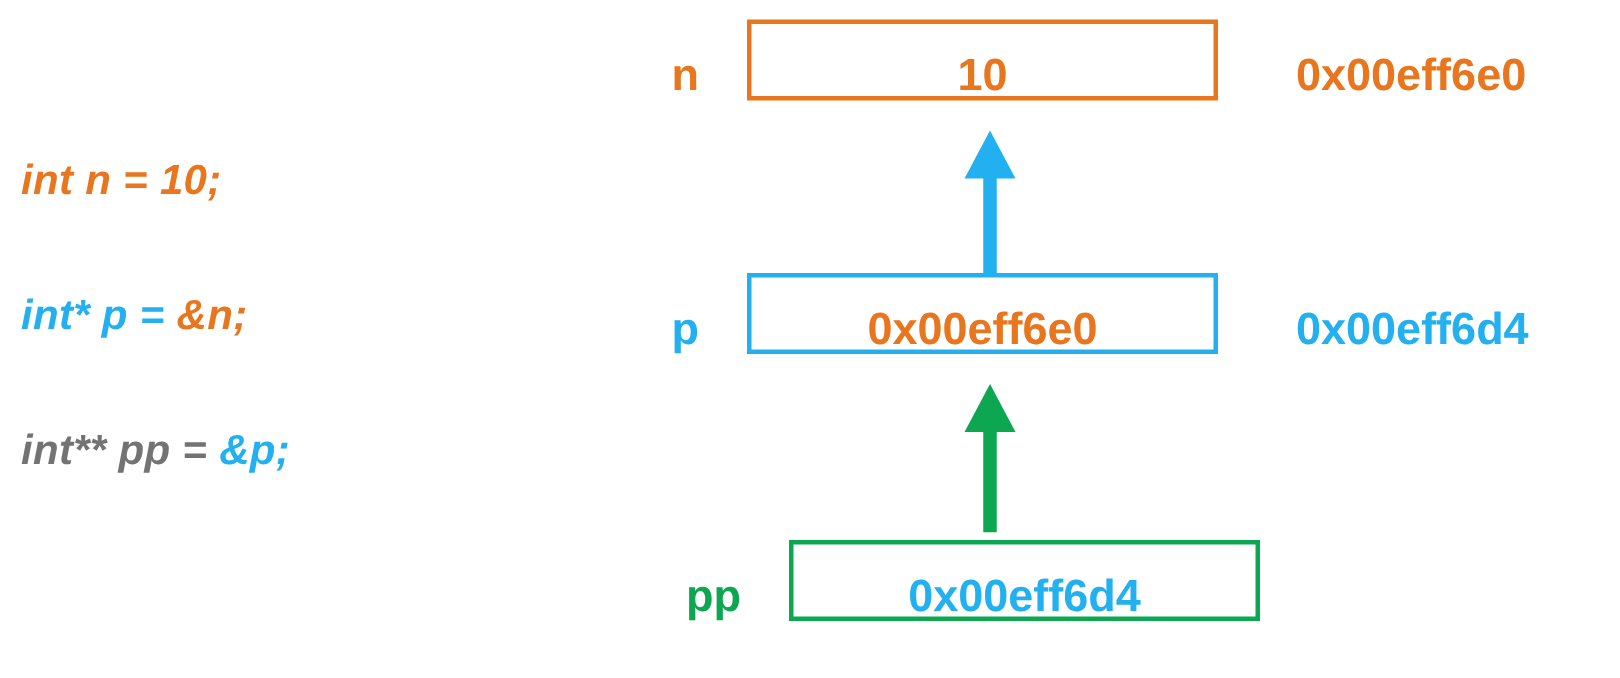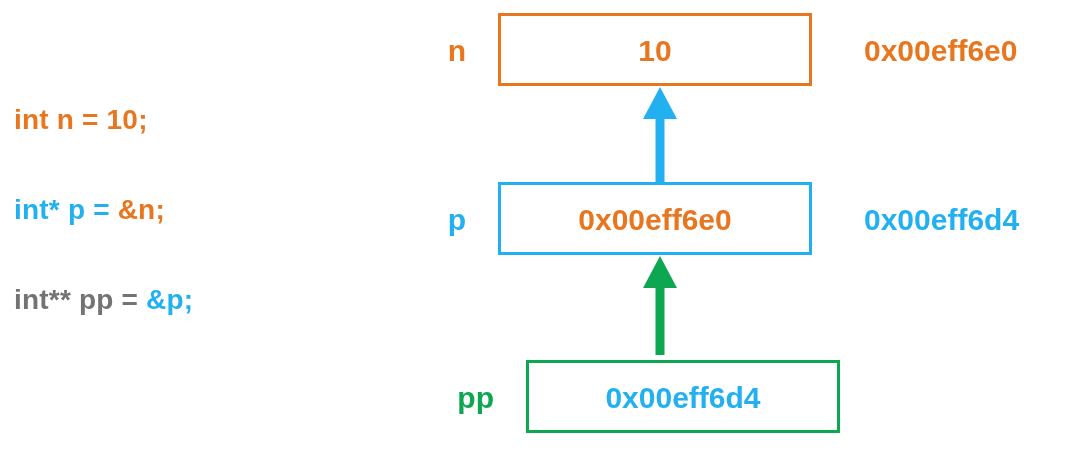--- a/index.html
+++ b/index.html
@@ -15,20 +15,21 @@
     font-family: "Liberation Sans", sans-serif;
   }
 
   
   .code-col {
     position: absolute;
     left: 14px;
     top: 0;
     width: 370px;
     height: 355px;
+    font-style: italic;
   }
   .code-line {
     position: absolute;
     left: 0;
     font-size: 28px;
     font-weight: bold;
     white-space: nowrap;
     letter-spacing: 0.2px;
   }
   .code-line-1 { top: 104px; }
@@ -62,21 +63,21 @@
     line-height: 76px;
     text-align: right;
     font-size: 30px;
     font-weight: bold;
   }
   .mem-box {
     position: absolute;
     left: 498px;
     top: 0;
     width: 314px;
-    height: 73px;
+    height: 54px;
     box-sizing: border-box;
     border: 3px solid #000;
     background: #ffffff;
   }
   .mem-value {
     width: 100%;
     height: 100%;
     line-height: 70px;
     text-align: center;
     font-size: 30px;

